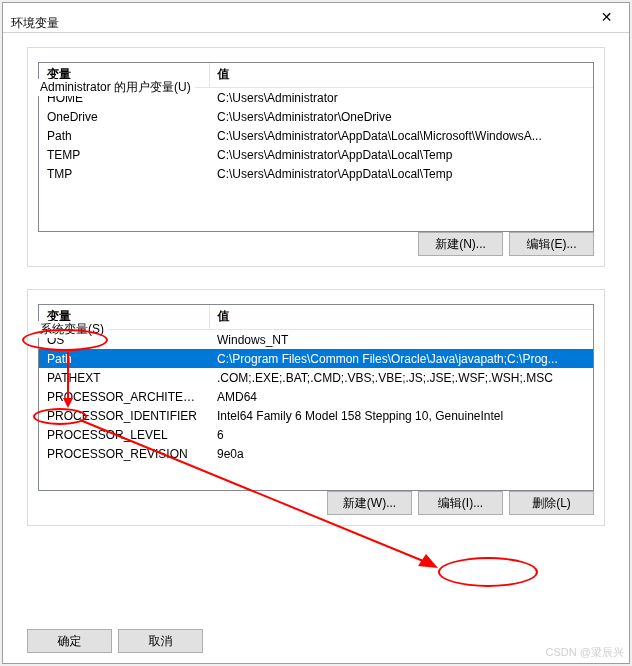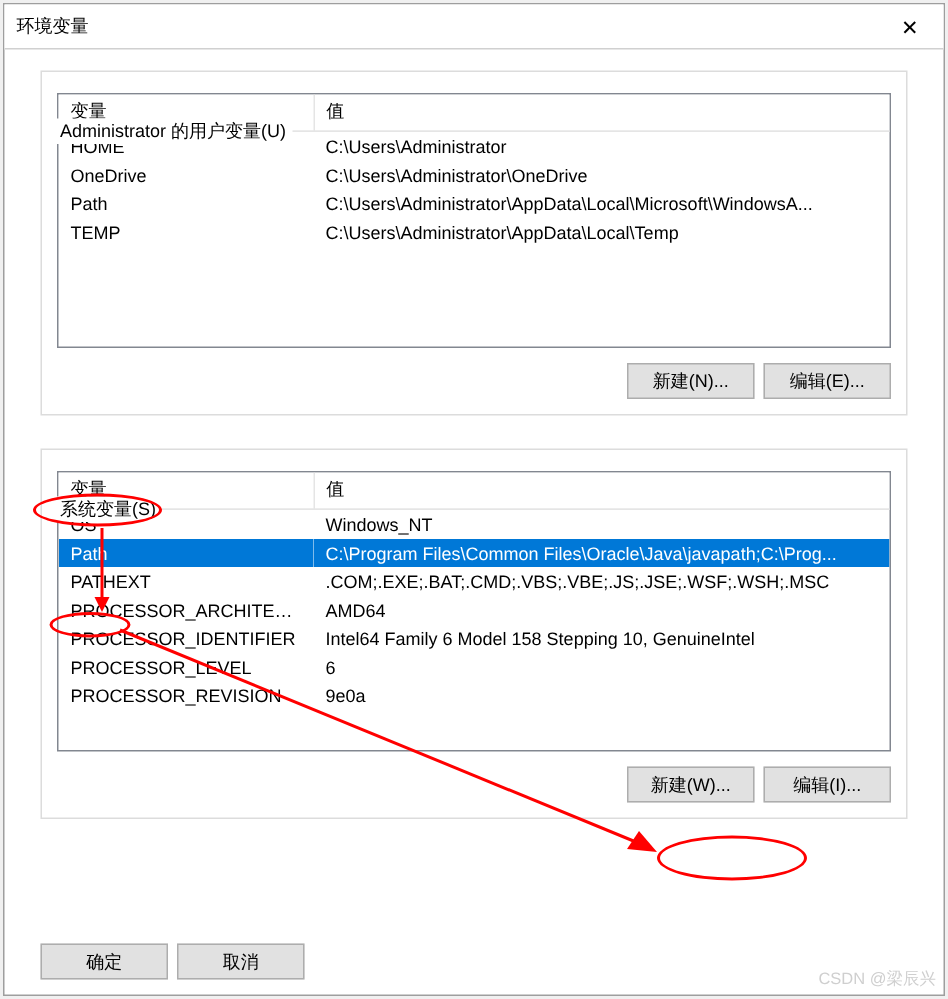--- a/index.html
+++ b/index.html
@@ -18,21 +18,21 @@
       width: 628px; height: 662px;
       background: #ffffff;
       border: 1px solid #9e9e9e;
       display: flex;
       flex-direction: column;
     }
     .titlebar {
       height: 30px;
       border-bottom: 1px solid #d0d0d0;
       display: flex;
-      align-items: center;
+      align-items: flex-end;
       padding-left: 8px;
       background: #fff;
     }
     .titlebar .title { font-size: 12px; color: #000; }
     .close-btn {
       margin-left: auto;
       width: 45px; height: 30px;
       display: flex; align-items: center; justify-content: center;
       font-size: 14px;
       cursor: pointer;
@@ -63,21 +63,21 @@
       height: 170px;
       overflow: hidden;
     }
     .tbl {
       width: 100%;
       border-collapse: collapse;
       table-layout: fixed;
     }
     .tbl th {
       text-align: left;
-      font-weight: normal;
+      font-weight: bold;
       font-size: 12px;
       padding: 3px 8px 4px 8px;
       background: #fff;
       border-bottom: 1px solid #e5e5e5;
       border-right: 1px solid #e5e5e5;
     }
     .tbl th:last-child { border-right: none; }
     .tbl td {
       padding: 2.5px 8px;
       font-size: 12px;
@@ -87,21 +87,20 @@
     }
     .tbl .col-var { width: 170px; }
     .tbl tr.selected td {
       background: #0078d7;
       color: #fff;
     }
     .btn-row {
       display: flex;
       justify-content: flex-end;
       gap: 6px;
-      margin-top: 10px;
     }
     button.win {
       min-width: 85px;
       height: 24px;
       background: #e1e1e1;
       border: 1px solid #adadad;
       font-family: inherit;
       font-size: 12px;
       padding: 0 10px;
       cursor: pointer;
@@ -168,20 +167,24 @@
                 <td>C:\Users\Administrator\OneDrive</td>
               </tr>
             <tr>
                 <td>Path</td>
                 <td>C:\Users\Administrator\AppData\Local\Microsoft\WindowsA...</td>
               </tr>
             <tr>
                 <td>TEMP</td>
                 <td>C:\Users\Administrator\AppData\Local\Temp</td>
               </tr>
+            <tr>
+                <td>TMP</td>
+                <td>C:\Users\Administrator\AppData\Local\Temp</td>
+              </tr>
           </tbody>
         </table>
       </div>
       <div class="btn-row">
         <button class="win">新建(N)...</button>
         <button class="win">编辑(E)...</button>
       </div>
     </fieldset>
 
     <fieldset class="group">
@@ -226,20 +229,21 @@
             <tr>
                 <td>PROCESSOR_REVISION</td>
                 <td>9e0a</td>
               </tr>
           </tbody>
         </table>
       </div>
       <div class="btn-row">
         <button class="win">新建(W)...</button>
         <button class="win">编辑(I)...</button>
+        <button class="win">删除(L)</button>
       </div>
     </fieldset>
 
   </div>
 
   <div class="footer-row">
     <button class="win">确定</button>
     <button class="win">取消</button>
   </div>
 </div>

